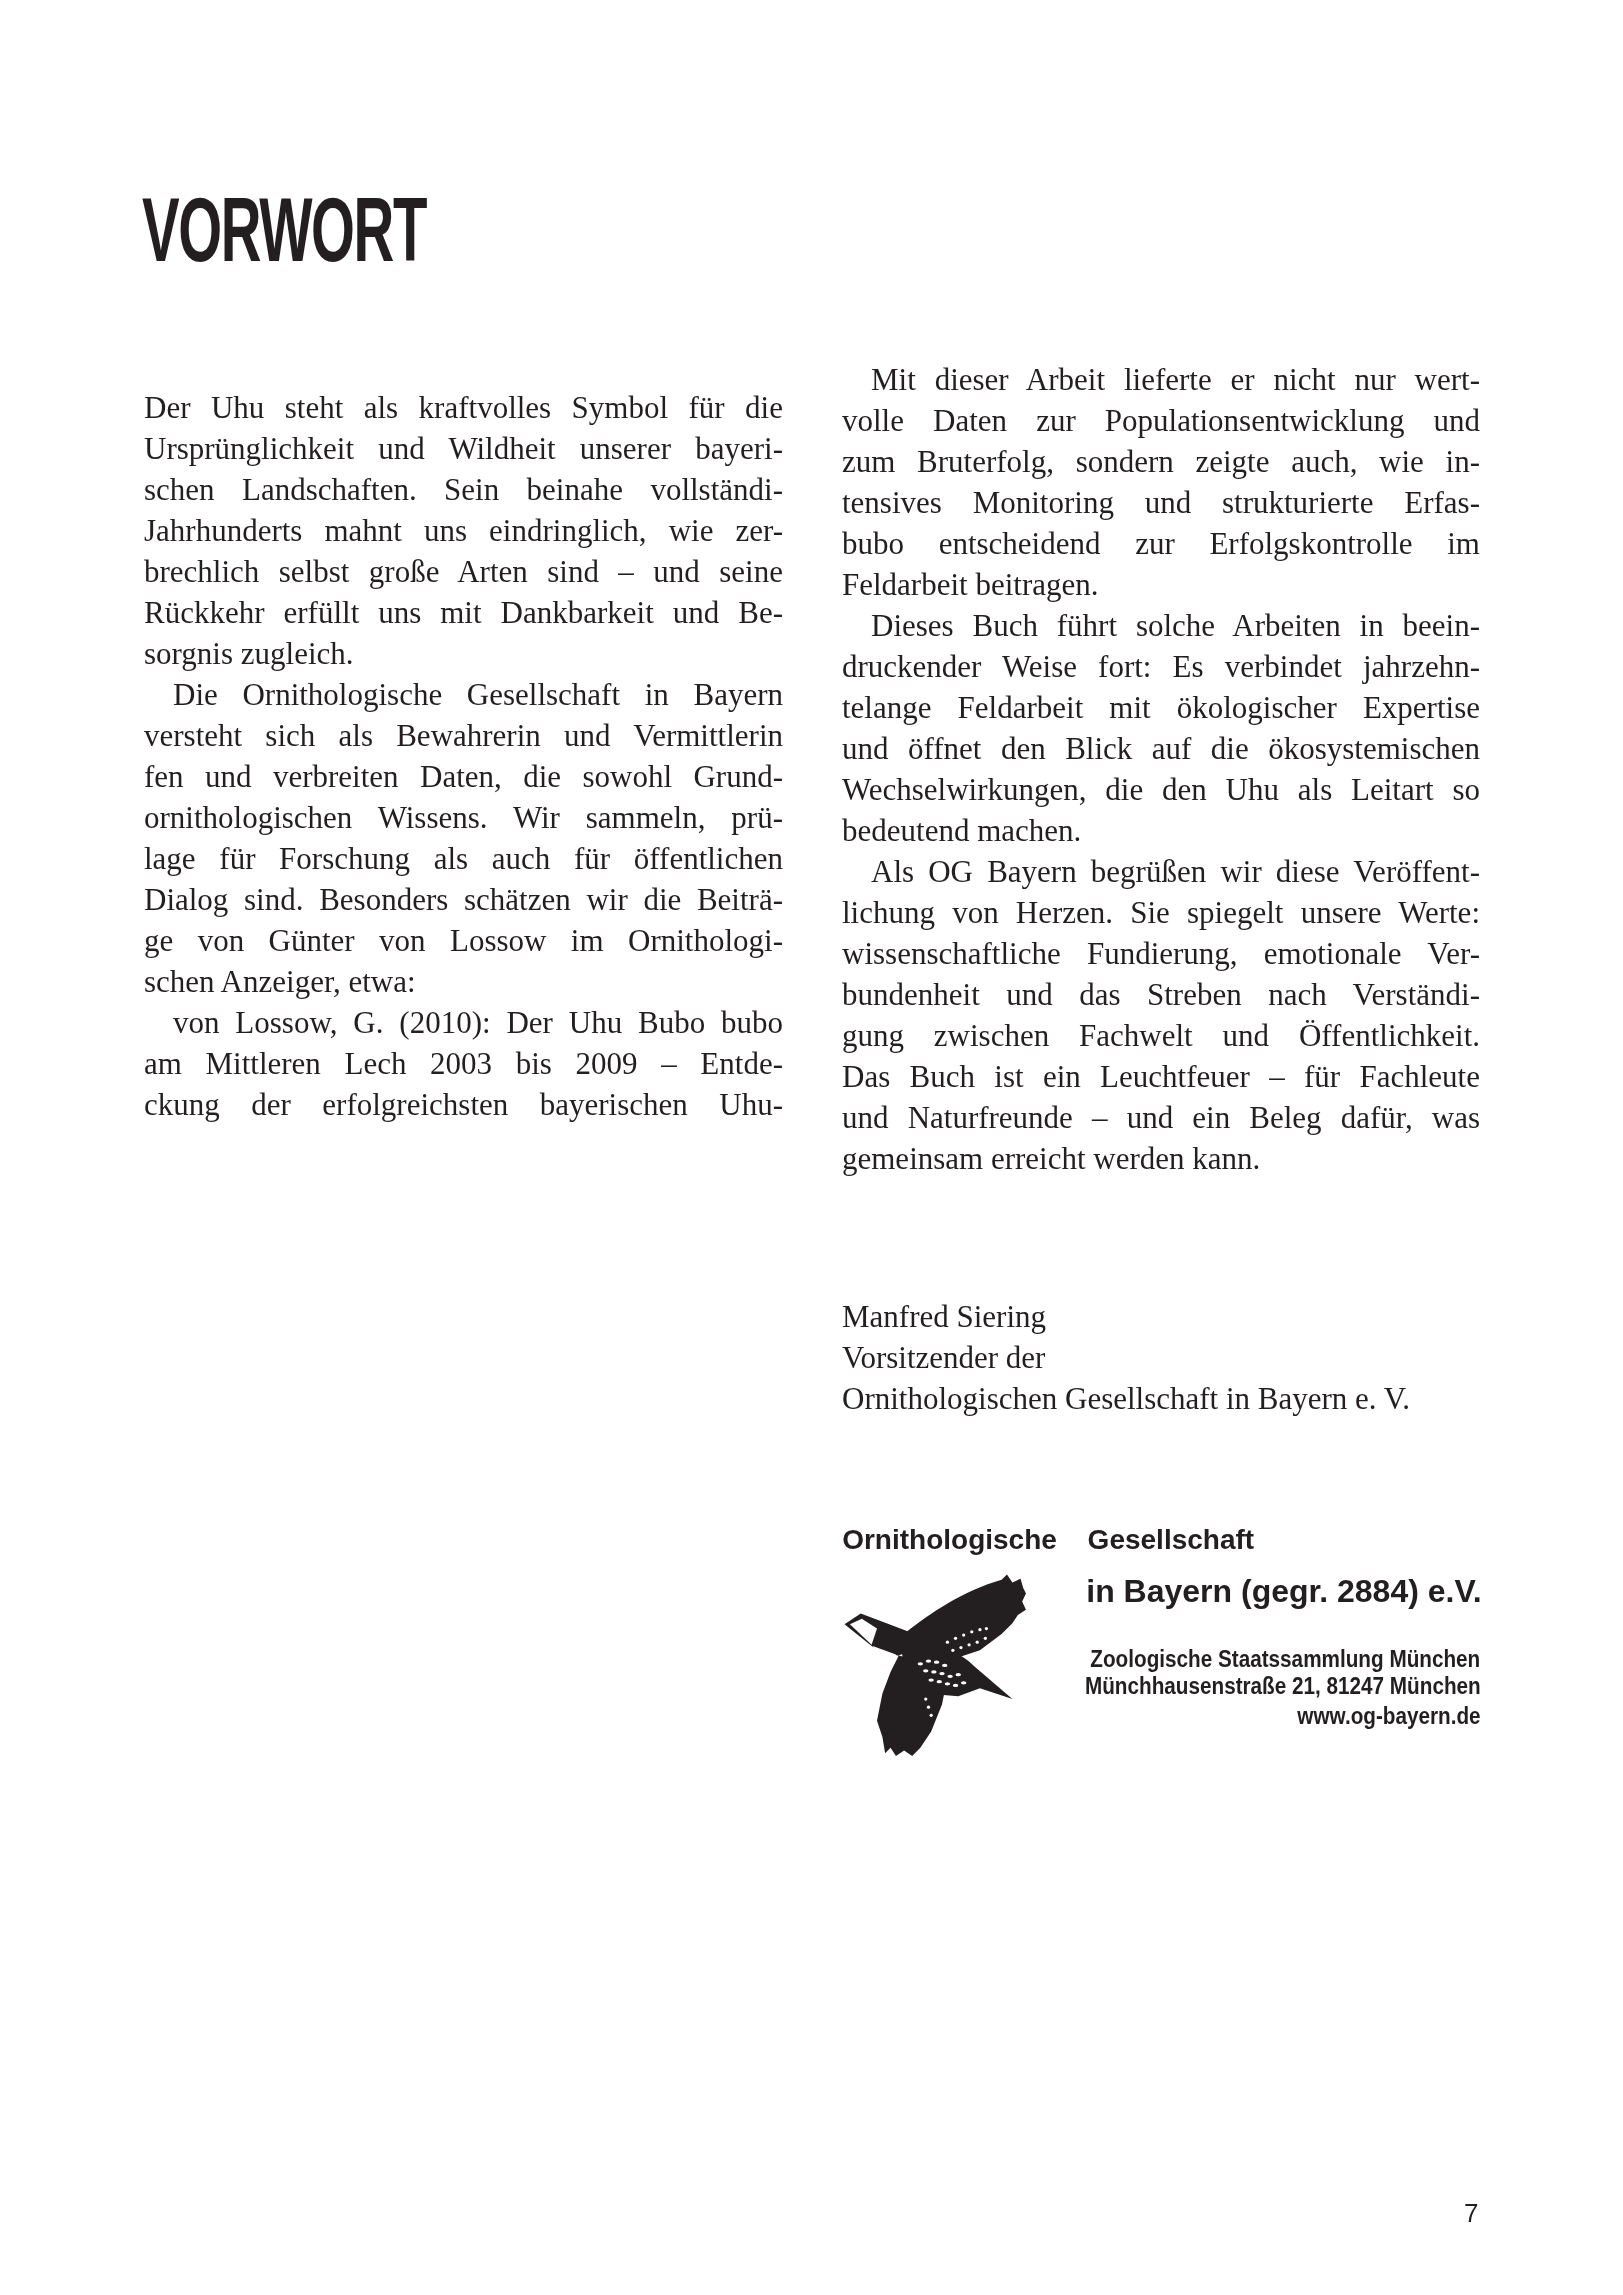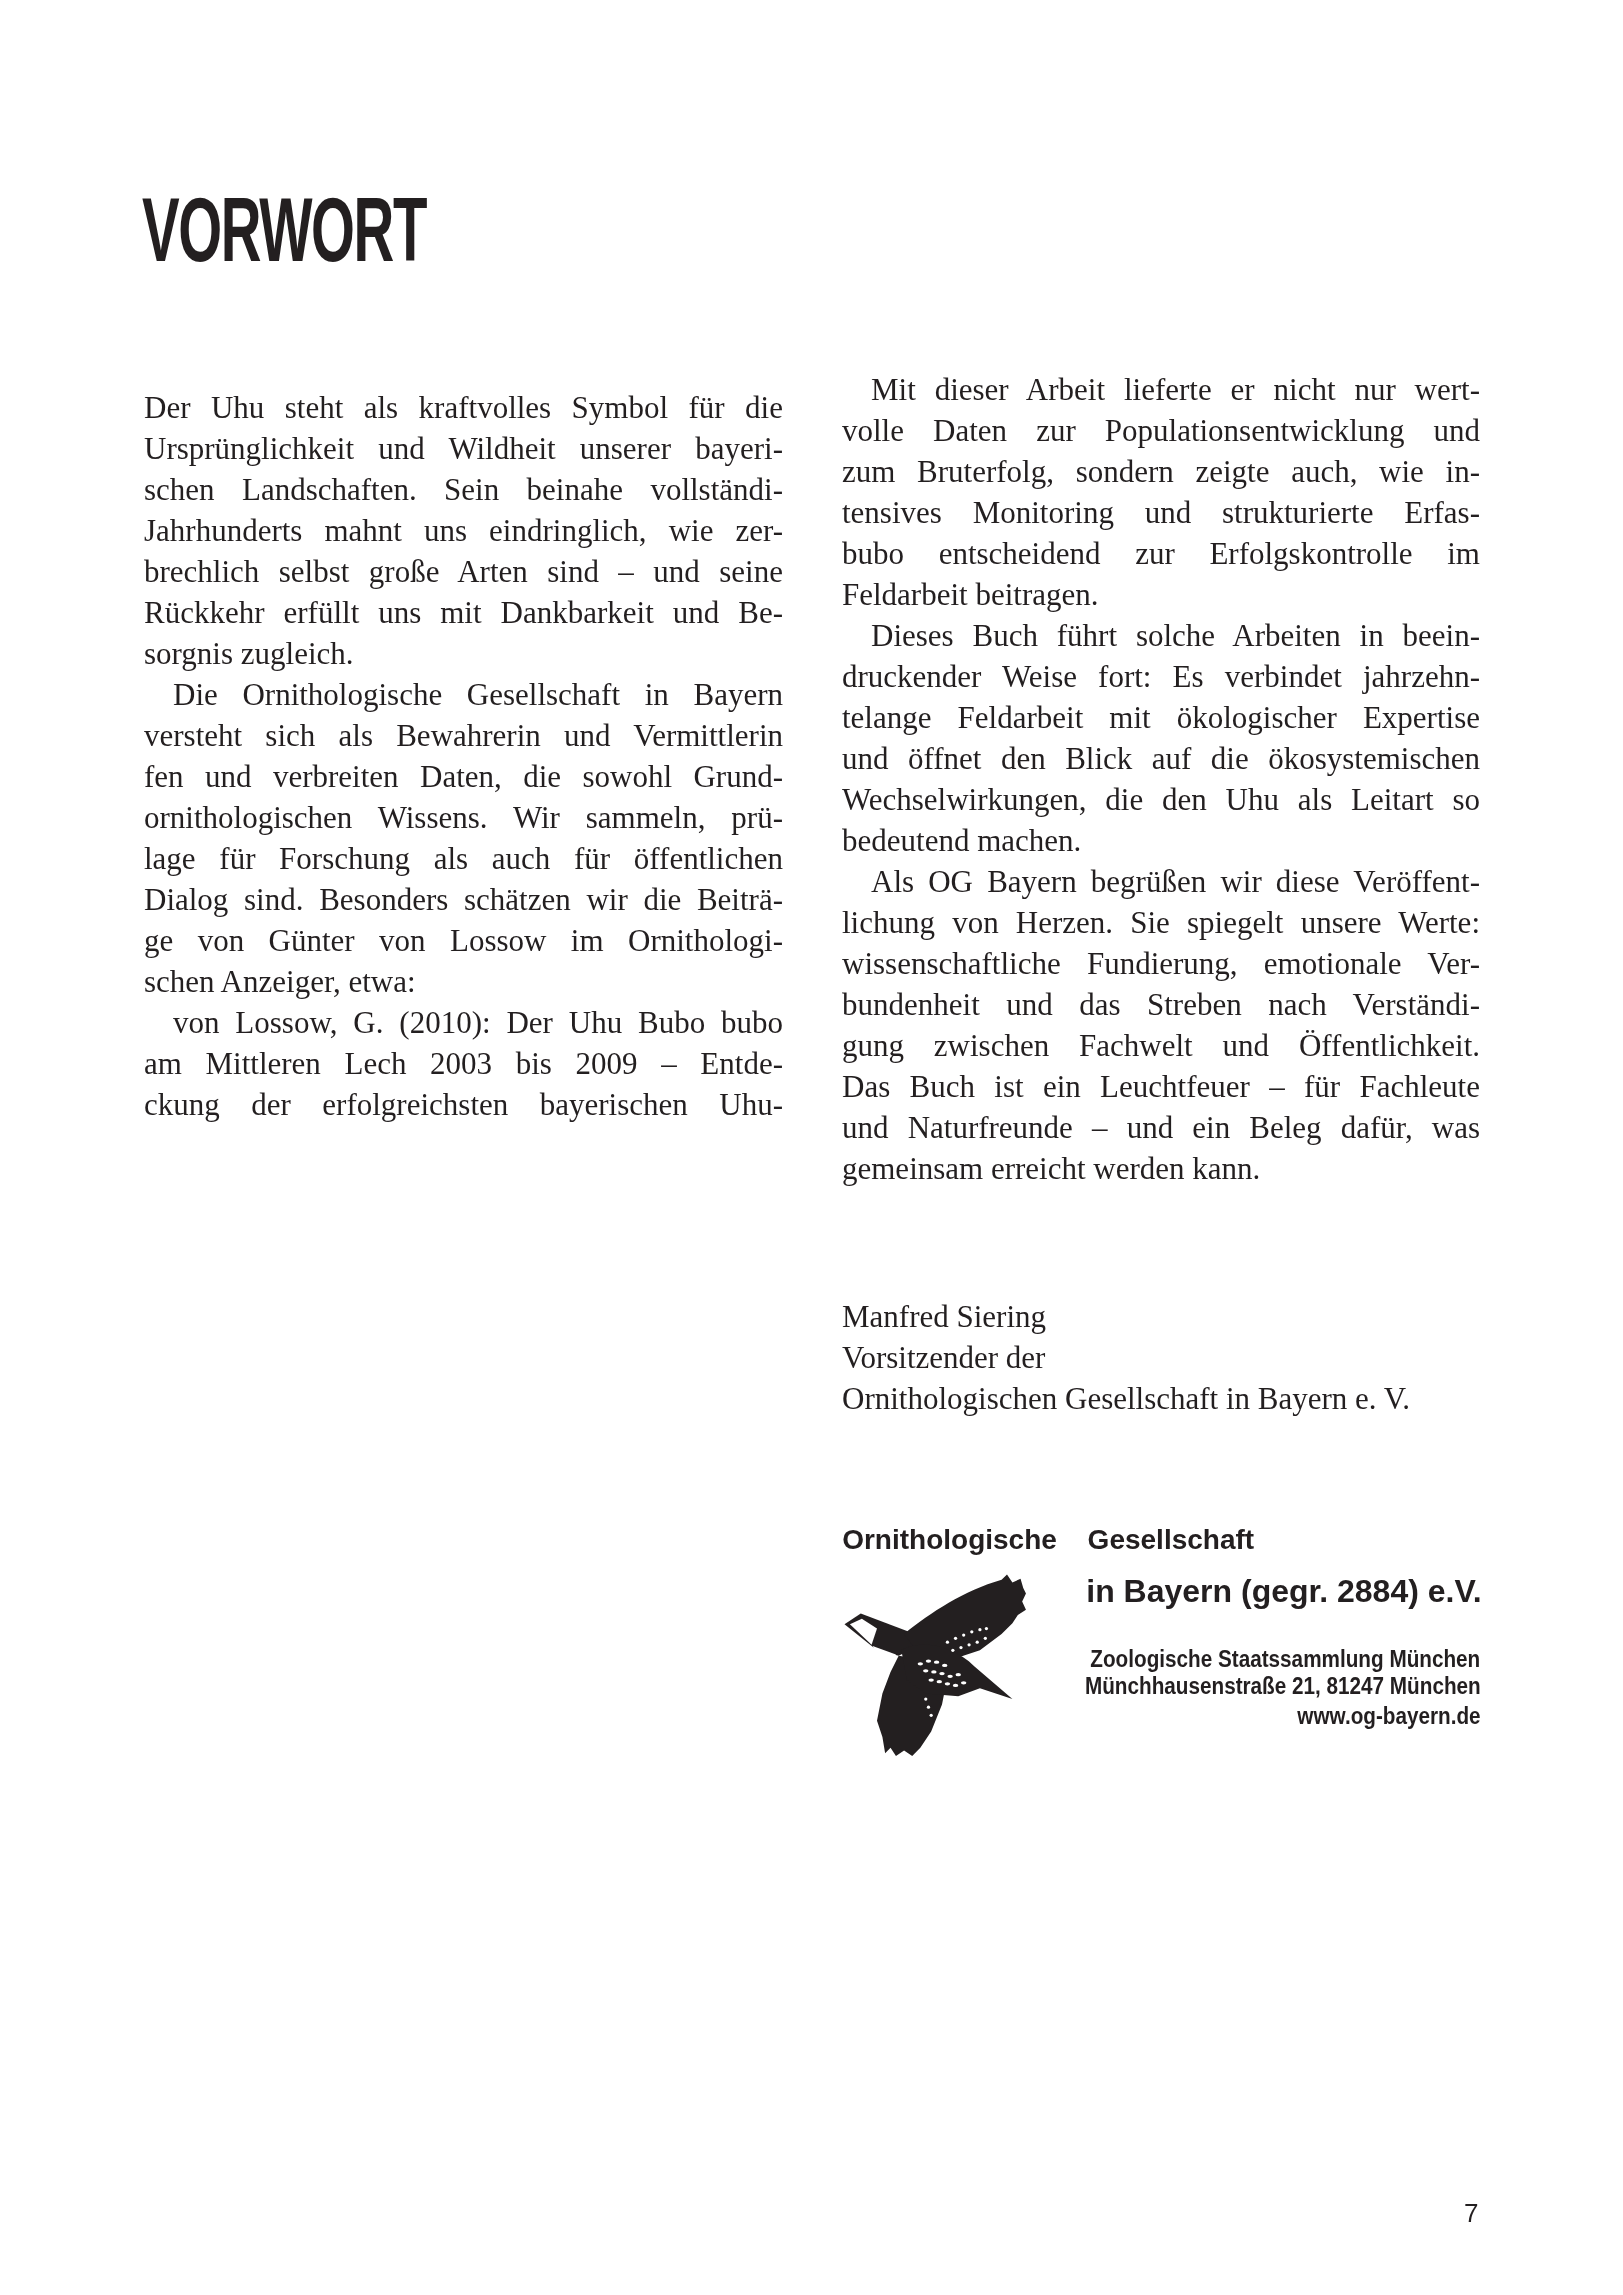--- a/index.html
+++ b/index.html
@@ -15,21 +15,21 @@
       transform: scaleX(0.62); transform-origin: left top;
       color: #231f20; margin: 0;
     }
     .col {
       position: absolute; top: 359px;
       font-family: "Liberation Serif", "DejaVu Serif", serif;
       font-size: 31px; line-height: 41px;
       color: #231f20;
     }
     .col-left { left: 144px; width: 639px; margin-top: 28px; }
-    .col-right { left: 842px; width: 638px; margin-top: 10px; }
+    .col-right { left: 842px; width: 638px; }
     .line {
       display: block; height: 41px; white-space: nowrap;
       text-align: justify; text-align-last: justify;
     }
     .line.last { text-align-last: left; }
     .line.indent { padding-left: 29px; }
     .signature {
       position: absolute; left: 842px; top: 1296px;
       font-family: "Liberation Serif", "DejaVu Serif", serif;
       font-size: 31px; line-height: 41px; color: #231f20;

